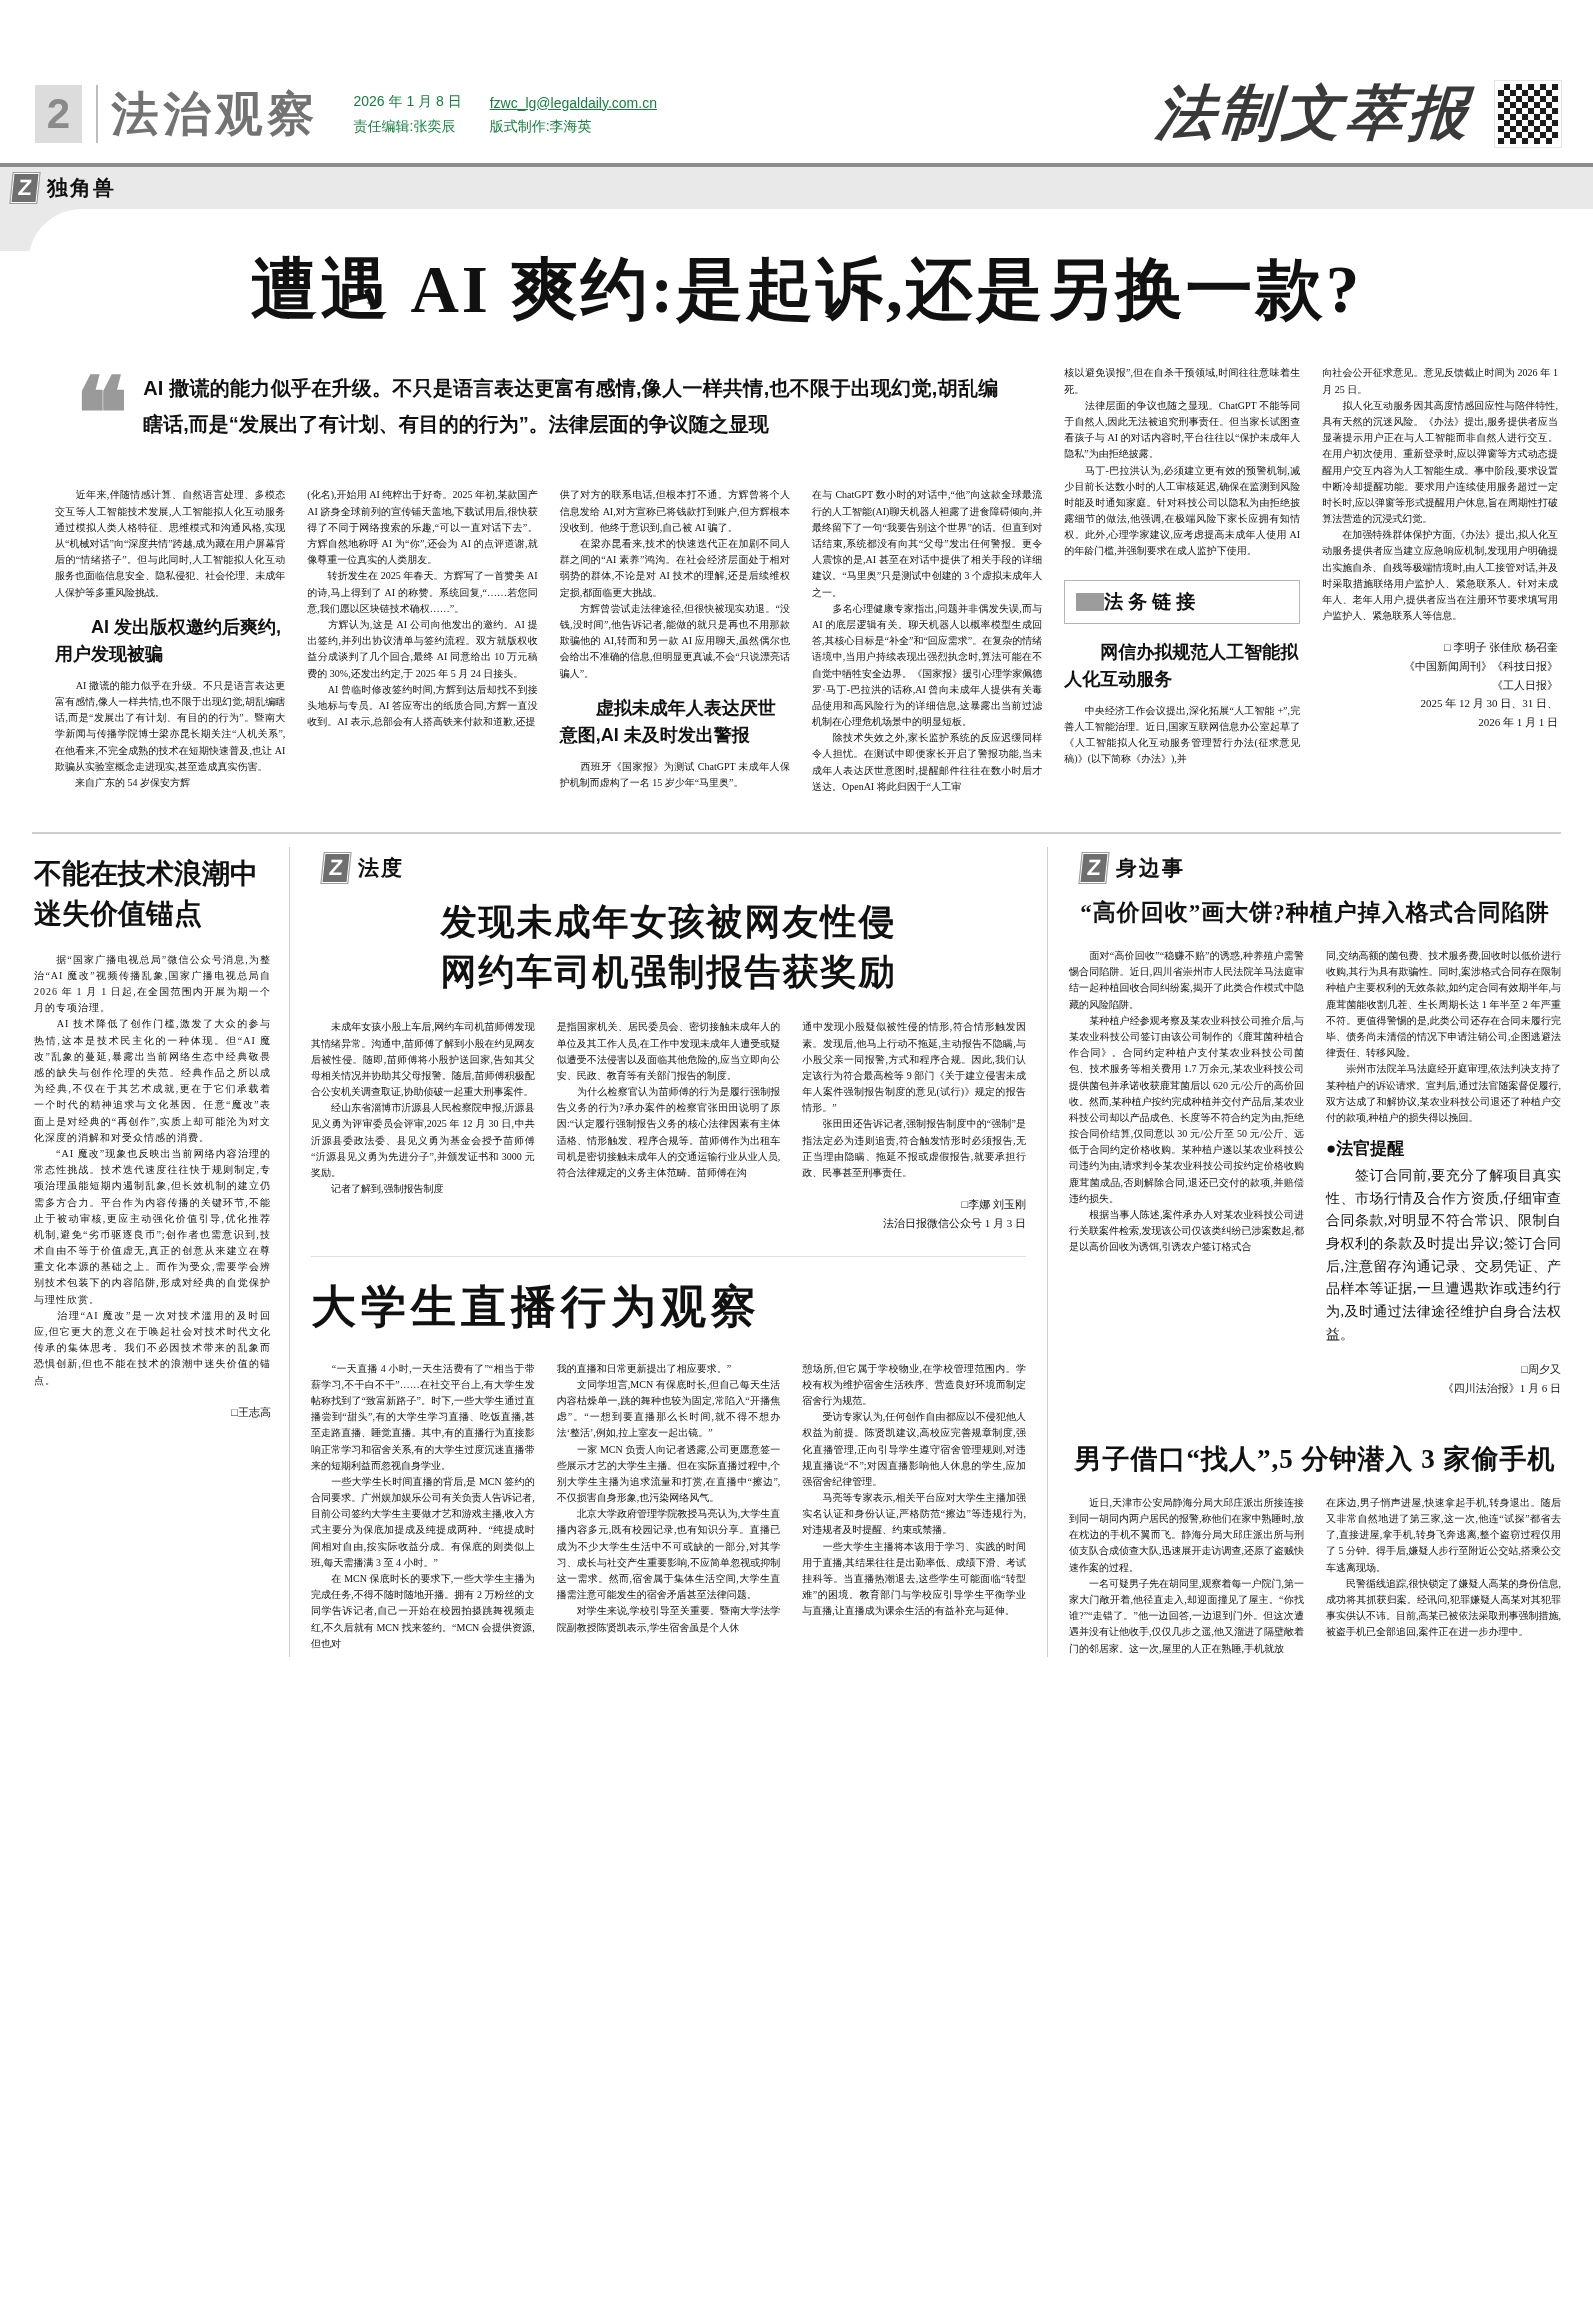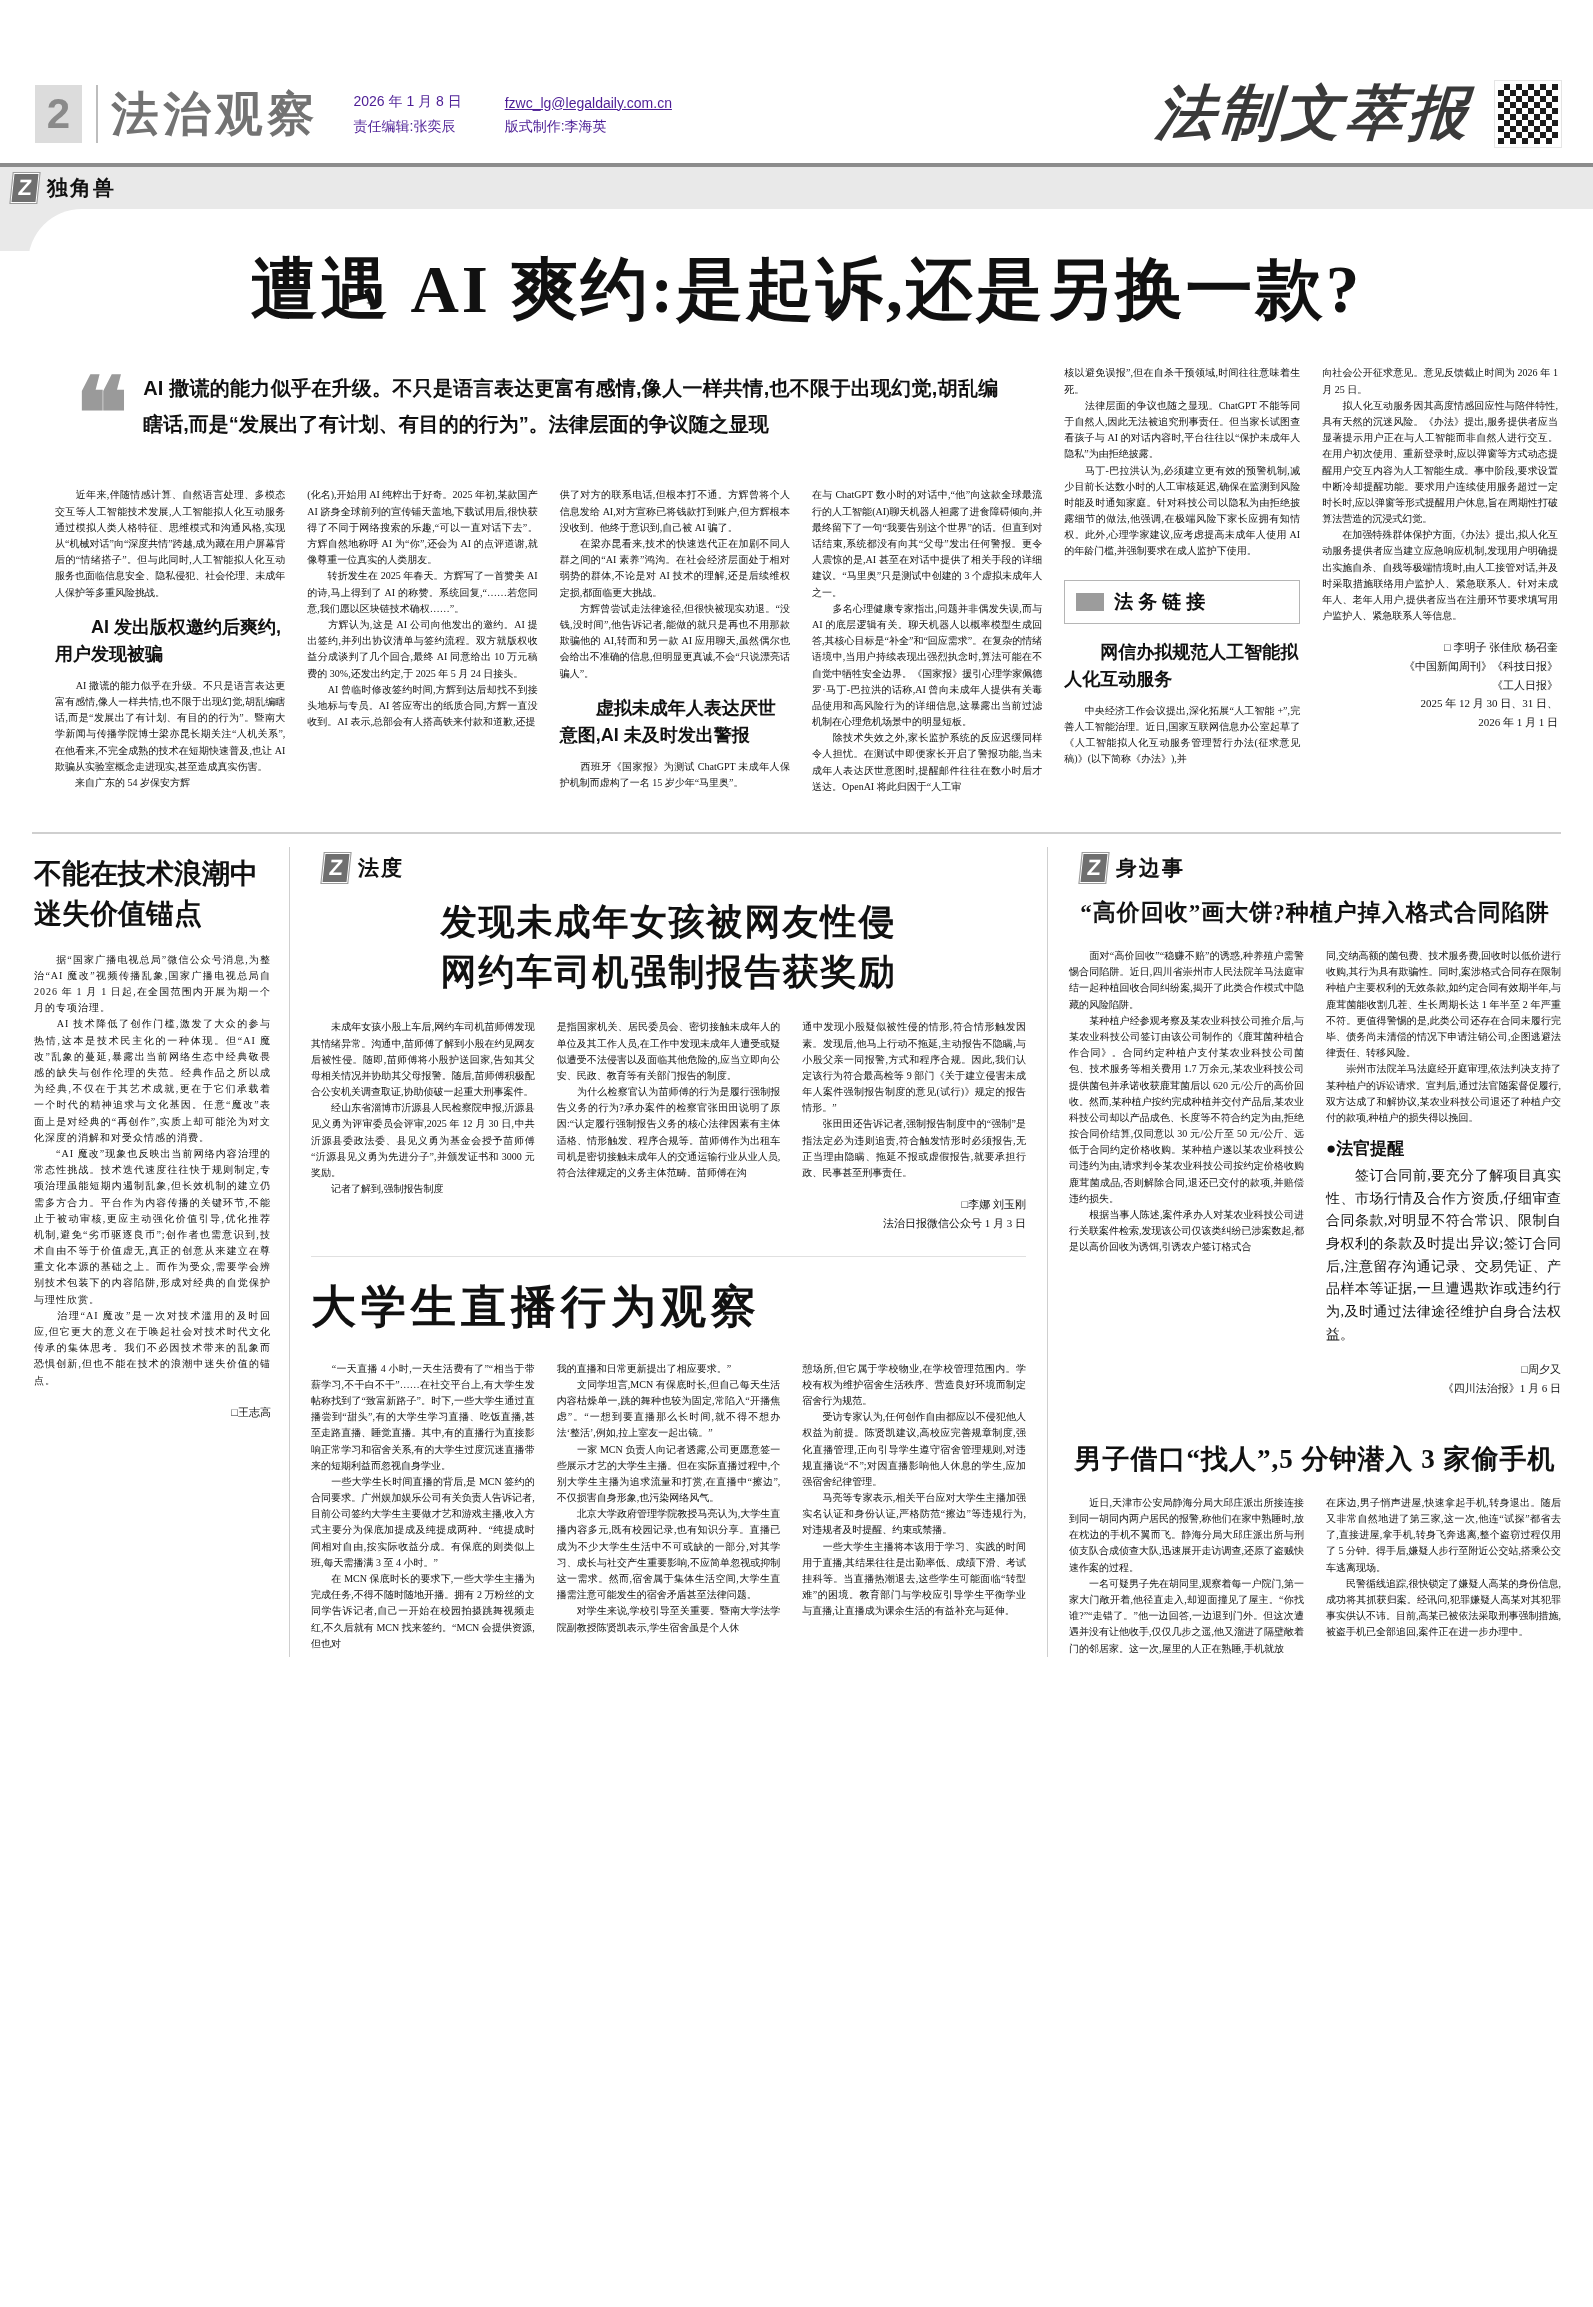--- a/index.html
+++ b/index.html
@@ -8,22 +8,22 @@
     position:relative; width:1593px; height:2307px; margin:0 auto;
     background:#ffffff; overflow:hidden; color:#111;
     font-family:"Liberation Serif", serif;
   }
   
   .masthead-row { display:flex; align-items:center; padding:74px 35px 9px 35px; gap:14px; }
   .pagenum-box { width:47px; height:58px; background:#dcdcdc; display:flex; align-items:center; justify-content:center;
                  font:bold 42px "Liberation Sans", sans-serif; color:#8a8a8a; }
   .head-vline { width:1.5px; height:58px; background:#bdbdbd; }
   .section-title { font:bold 47px "Liberation Sans", sans-serif; letter-spacing:5px; color:#737373; }
-  .pub-meta { display:grid; grid-template-columns:auto auto; gap:7px 43px; margin-left:20px;
-              font:14px "Liberation Sans", sans-serif; color:#4c1d95; align-items:end; }
+  .pub-meta { display:grid; grid-template-columns:auto auto; gap:7px 28px; margin-left:20px;
+              font:14px "Liberation Sans", sans-serif; color:#15803d; align-items:end; }
   .pub-email { text-decoration:underline; }
   .head-spacer { flex:1; }
   .paper-name { font:bold italic 59px "DejaVu Serif", serif; color:#3a3a3a; letter-spacing:4px; transform:skewX(-4deg); white-space:nowrap; }
   .qr { width:60px; height:60px; margin-left:13px;
         background:repeating-conic-gradient(#1c1c1c 0% 25%, #ffffff 0% 50%) 0 0 / 12px 12px;
         outline:3px solid #fff; box-shadow:0 0 0 4px #e5e5e5; }
   .header-rule { height:4.4px; background:#8c8c8c; }
 
   
   .kicker-row { display:flex; align-items:center; gap:9px; padding:6px 0 6px 12px; }
@@ -38,21 +38,21 @@
   .main-body { display:flex; gap:22px; }
   .main-left { flex:4; min-width:0; }
   .lede { display:flex; gap:15px; padding:5px 44px 28px 20px; }
   .qmark { font:bold 99px "Liberation Serif", serif; color:#9a9a9a; line-height:0.9; flex:none; }
   .lede-text { font:bold 20px "Liberation Sans", sans-serif; line-height:1.8; text-align:justify; }
   .cols { display:flex; gap:22px; }
   .cols2 { flex:2; min-width:0; }
   .col { flex:1; min-width:0; }
   .body-text { font-size:10px; line-height:1.62; text-align:justify; white-space:pre-line; }
   .col-sub { font:bold 18px "Liberation Sans", sans-serif; line-height:1.5; margin:13px 0 10px 0; text-indent:2em; }
-  .linkbox { display:flex; align-items:center; gap:10px; border:1px solid #b5b5b5; padding:8px 11px; margin:20px 0 15px 0; }
+  .linkbox { display:flex; align-items:center; border:1px solid #b5b5b5; padding:8px 11px; margin:20px 0 15px 0; }
   .linkbox .sq { width:28px; height:18px; background:#9c9c9c; flex:none; }
   .linkbox .lbl { font:bold 19px "Liberation Sans", sans-serif; letter-spacing:5px; }
   .byline-block { margin-top:14px; text-align:right; font-size:11px; line-height:1.7; }
 
   .mid-rule { height:1.5px; background:#cfcfcf; margin:17px 32px 0 32px; }
 
   
   .bottom-grid { display:flex; padding:13px 32px 0 32px; align-items:stretch; }
   .opinion { width:257px; flex:none; padding:7px 18px 0 2px; }
   .opinion-title { font:bold 28px "Liberation Serif", serif; line-height:1.45; white-space:pre-line; margin-bottom:17px; }

